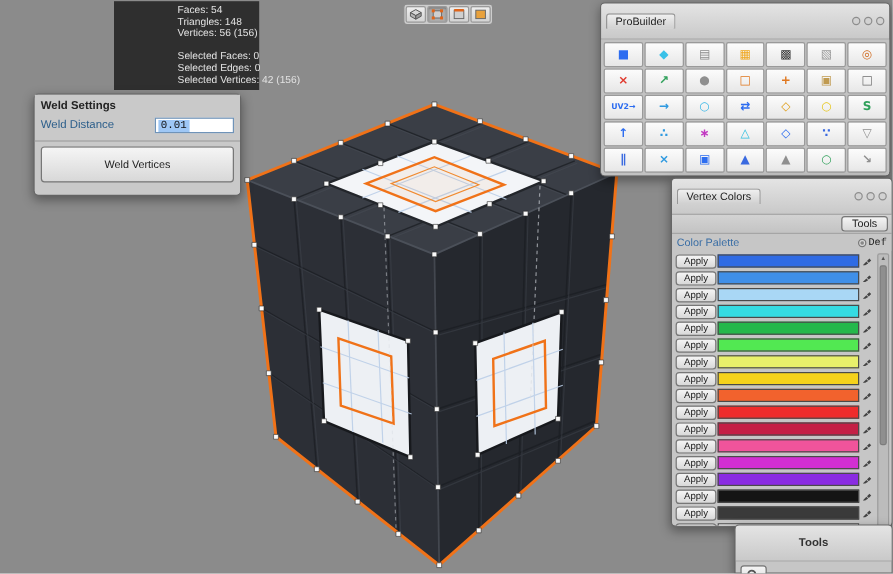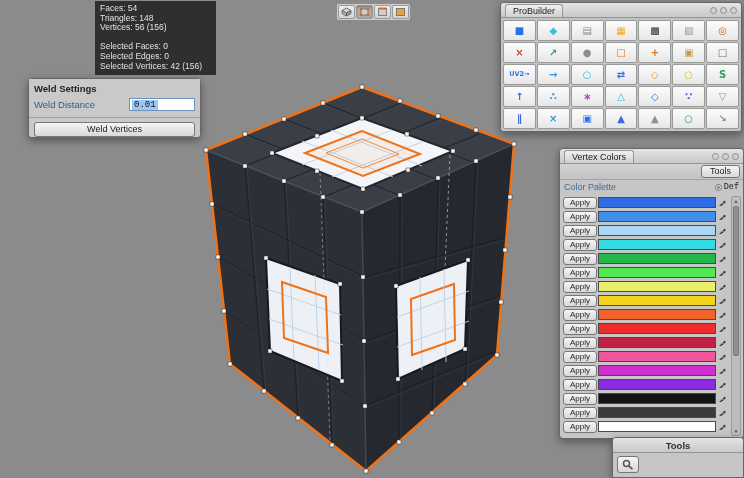--- a/index.html
+++ b/index.html
@@ -3,62 +3,62 @@
 <meta charset="utf-8">
 <style>
   *{margin:0;padding:0;box-sizing:border-box;}
   html,body{width:744px;height:478px;}
   body{font-family:"Liberation Sans","DejaVu Sans",sans-serif;overflow:hidden;}
   #app{position:relative;width:744px;height:478px;background:#8b8b8b;overflow:hidden;}
 
   
   .uwin{position:absolute;background:#c6c6c6;border:1px solid #666;border-radius:4px;
         box-shadow:0 3px 9px rgba(0,0,0,.38);}
-  .titlebar{position:relative;height:15px;display:flex;align-items:center;
+  .titlebar{position:relative;height:30px;display:flex;align-items:center;
         background:linear-gradient(#e4e4e4,#c9c9c9);border-bottom:1px solid #949494;
         border-radius:3px 3px 0 0;font-size:9.5px;color:#222;padding:0 4px;}
   .tb-title{position:absolute;left:0;right:0;text-align:center;font-weight:bold;font-size:9.5px;color:#333;}
   .tab{background:linear-gradient(#f0f0f0,#d0d0d0);border:1px solid #979797;border-bottom:none;
         padding:0 7px;height:13px;line-height:12px;border-radius:3px 3px 0 0;font-size:9px;color:#222;}
   .wdots{margin-left:auto;display:flex;gap:3px;align-items:center;}
   .wdot{width:7px;height:7px;border-radius:50%;background:#d2d2d2;border:1px solid #8d8d8d;}
   .light{width:7px;height:7px;border-radius:50%;border:1px solid rgba(0,0,0,.25);}
   .ubtn{background:linear-gradient(#f5f5f5,#d8d8d8);border:1px solid #777;border-radius:3px;
         font-size:9px;color:#222;font-family:inherit;line-height:1;}
 
   
   #stats{position:absolute;left:95px;top:1px;width:121px;background:rgba(22,22,22,.78);
         color:#e2e2e2;font-size:8.5px;line-height:9.6px;padding:3px 5px 4px;}
-  .stat-line{white-space:nowrap;}
+  .stat-line{white-space:nowrap;margin-left:48px;}
 
   
   #modebar{position:absolute;left:336px;top:3px;display:flex;gap:1px;background:#cdcdcd;
         border:1px solid #8c8c8c;border-radius:3px;padding:1px;}
   .mode-btn{width:17px;height:14px;background:linear-gradient(#eee,#d3d3d3);border:1px solid #999;
         border-radius:2px;display:flex;align-items:center;justify-content:center;padding:0;}
   .mode-btn.active{background:#aeaeae;box-shadow:inset 0 1px 2px rgba(0,0,0,.35);}
 
   
   #probuilder{left:500px;top:2px;width:242px;}
   .pb-grid{display:grid;grid-template-columns:repeat(7,1fr);gap:1px;padding:2px;background:#c2c2c2;border-radius:0 0 3px 3px;}
   .pb-icon{height:21px;background:linear-gradient(#fcfcfc,#e7e7e7);border:1px solid #9a9a9a;border-radius:2px;
         display:flex;align-items:center;justify-content:center;font-family:"DejaVu Sans",sans-serif;
         font-size:10px;font-weight:bold;cursor:default;}
   .pb-icon span{line-height:1;}
 
   
   #options{left:28px;top:78px;width:173px;}
-  #options .body{padding:4px 5px 0;background:#c9c9c9;border-radius:0 0 3px 3px;}
+  #options .body{padding:4px 5px 10px;background:#c9c9c9;border-radius:0 0 3px 3px;}
   .weld-title{font-weight:bold;font-size:9.5px;color:#222;margin-bottom:4px;}
   .weld-row{display:flex;align-items:center;justify-content:space-between;margin-bottom:6px;}
   .weld-label{font-size:9.5px;color:#2a5d8a;}
   .weld-input{width:66px;height:13px;background:#fff;border:1px solid #6f93b8;display:flex;align-items:center;padding:0 2px;}
   .weld-input span{background:#9ec7f5;font-size:9px;color:#111;padding:0 2px;font-family:Liberation Mono, monospace;}
   .weld-footer{border-top:1px solid #9f9f9f;margin:0 -5px;padding:4px 5px 0;}
-  .weld-btn{display:block;width:100%;height:15px;}
+  .weld-btn{display:block;width:100%;height:30px;}
 
   
   #vcolors{left:559px;top:148px;width:185px;height:291px;overflow:hidden;}
   .vc-toolbar{height:16px;background:linear-gradient(#d3d3d3,#c3c3c3);border-bottom:1px solid #a5a5a5;
         display:flex;justify-content:flex-end;align-items:center;padding:0 3px;}
   .vc-reset{height:13px;padding:0 8px;}
   .vc-palette{height:14px;display:flex;align-items:center;padding:0 4px;background:#c6c6c6;}
   .vc-palette-label{font-size:9px;color:#3a6ea5;}
   .vc-palette-right{margin-left:auto;display:flex;align-items:center;gap:2px;}
   .picker-dot{width:7px;height:7px;border-radius:50%;border:1px solid #777;background:radial-gradient(circle at 50% 50%, #888 1px, #ddd 2px);}

